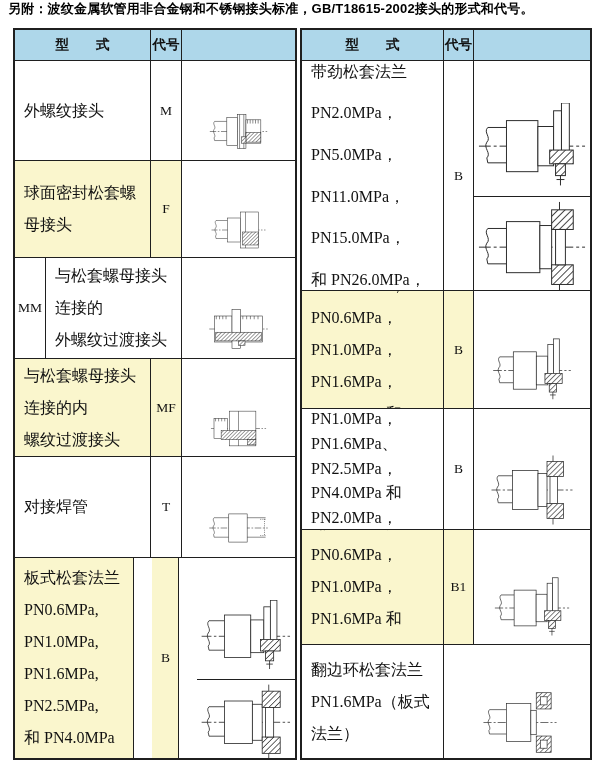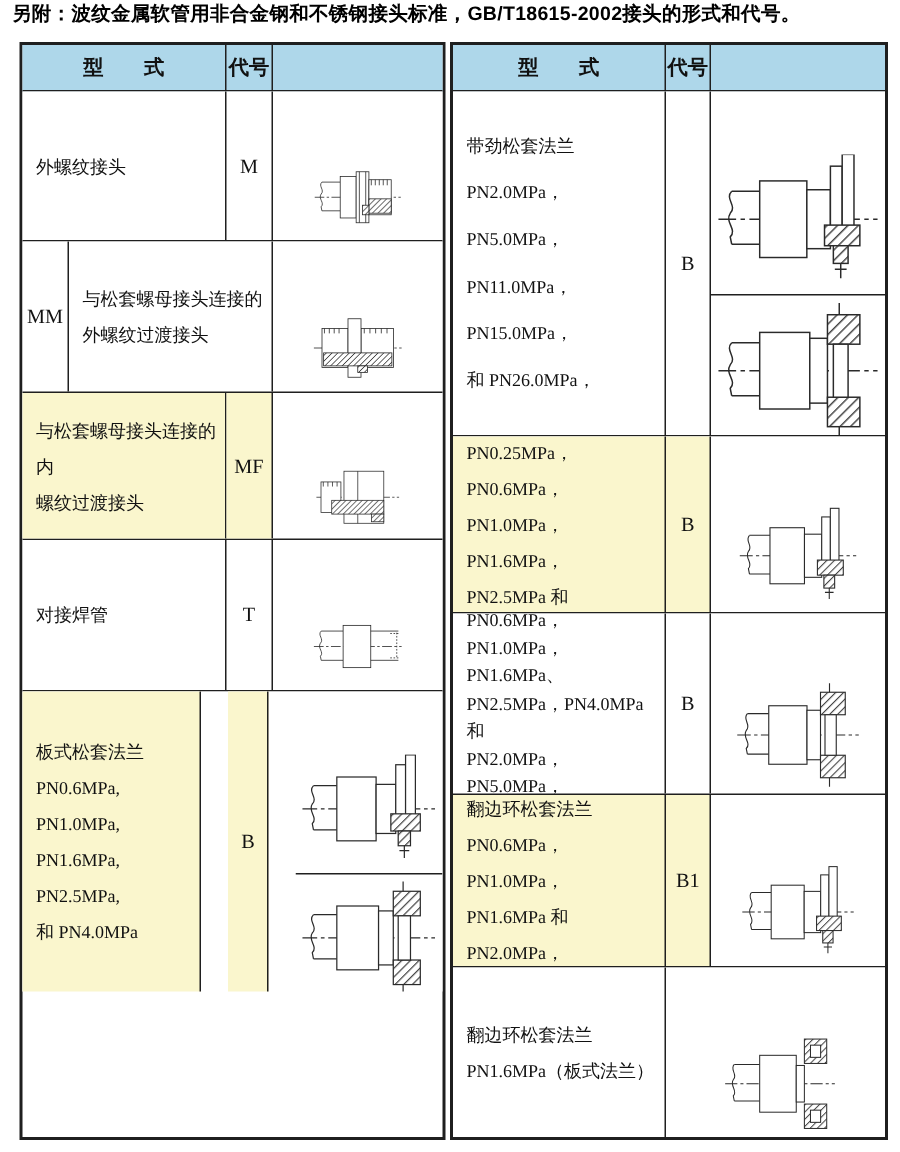--- a/index.html
+++ b/index.html
@@ -48,21 +48,21 @@
   }
   .cell:last-child { border-right: none; }
   .left  .type { width: 136px; }
   .left  .code { width: 31px; }
   .left  .diag { width: 113px; }
   .right .type { width: 142px; }
   .right .code { width: 30px; }
   .right .diag { width: 116px; }
   .type {
     padding: 4px 4px 4px 9px;
-    font-size: 12px;
+    font-size: 16px;
     line-height: 2.0;
     white-space: pre-line;
   }
   .type.airy  { line-height: 2.6; }
   .type.tight { line-height: 1.55; }
   .code { justify-content: center; font-size: 13.5px; }
   .diag { justify-content: center; padding: 3px; margin-top: 42px; }
   .header-row { height: 31px; background: var(--header-bg, #aed7ea); }
   .header-row .cell {
     justify-content: center;
@@ -123,20 +123,36 @@
             <line x1="78" y1="26" x2="78" y2="33" stroke="#2a2a2a" stroke-width="1"></line>
             <line x1="83" y1="26" x2="83" y2="33" stroke="#2a2a2a" stroke-width="1"></line>
             <line x1="88" y1="26" x2="88" y2="33" stroke="#2a2a2a" stroke-width="1"></line>
             <line x1="93" y1="26" x2="93" y2="33" stroke="#2a2a2a" stroke-width="1"></line>
             <rect x="70" y="50" width="28" height="18" fill="url(#hp)" stroke="#2a2a2a" stroke-width="1"></rect>
             <rect x="62" y="58" width="8" height="12" fill="url(#hp)" stroke="#2a2a2a" stroke-width="1"></rect>
           </svg>
       </div>
     </div>
 
+    <div class="row" style="height:97px">
+      <div class="cell type hl">球面密封松套螺母接头</div>
+      <div class="cell code hl">F</div>
+      <div class="cell diag">
+        <svg class="fitting" viewBox="0 0 112 96">
+            <line x1="2" y1="48" x2="110" y2="48" stroke="#2a2a2a" stroke-width="1" stroke-dasharray="12 3 3 3"></line>
+            <path d="M11 29 C 6 34,15 39,10 44 C 6 50,15 55,10 60 L 11 65" fill="none" stroke="#2a2a2a" stroke-width="1"></path>
+            <line x1="11" y1="29" x2="34" y2="29" stroke="#2a2a2a" stroke-width="1"></line>
+            <line x1="11" y1="65" x2="34" y2="65" stroke="#2a2a2a" stroke-width="1"></line>
+            <rect x="34" y="24" width="26" height="48" fill="#fff" stroke="#2a2a2a" stroke-width="1"></rect>
+            <rect x="60" y="12" width="36" height="72" fill="#fff" stroke="#2a2a2a" stroke-width="1"></rect>
+            <line x1="70" y1="12" x2="70" y2="84" stroke="#2a2a2a" stroke-width="1"></line>
+            <rect x="64" y="52" width="32" height="26" fill="url(#hp)" stroke="#2a2a2a" stroke-width="1"></rect>
+          </svg>
+      </div>
+    </div>
 
     <div class="row" style="height:101px">
       <div class="cell code">MM</div>
       <div class="cell type">与松套螺母接头连接的
 外螺纹过渡接头</div>
       <div class="cell diag">
         <svg class="fitting" viewBox="0 0 112 96">
             <line x1="2" y1="48" x2="110" y2="48" stroke="#2a2a2a" stroke-width="1" stroke-dasharray="12 3 3 3"></line>
             <rect x="12" y="24" width="32" height="48" fill="#fff" stroke="#2a2a2a" stroke-width="1"></rect>
             <line x1="15" y1="24" x2="15" y2="30" stroke="#2a2a2a" stroke-width="1"></line>

